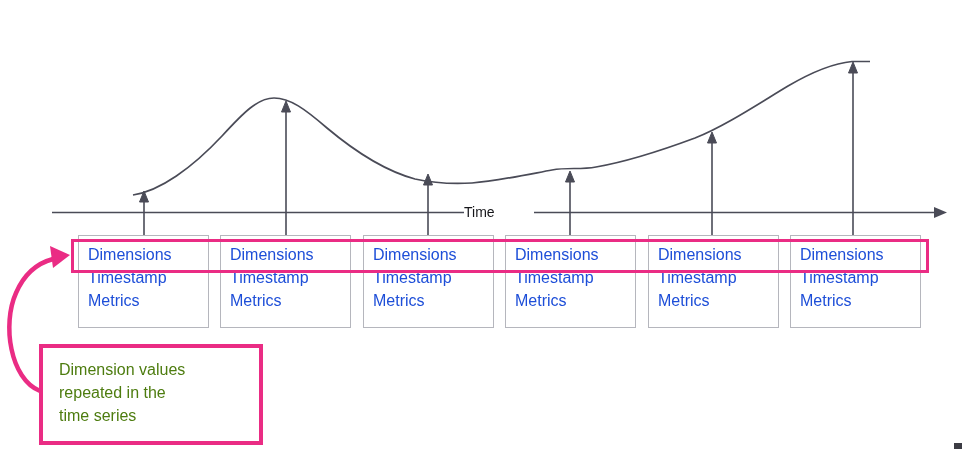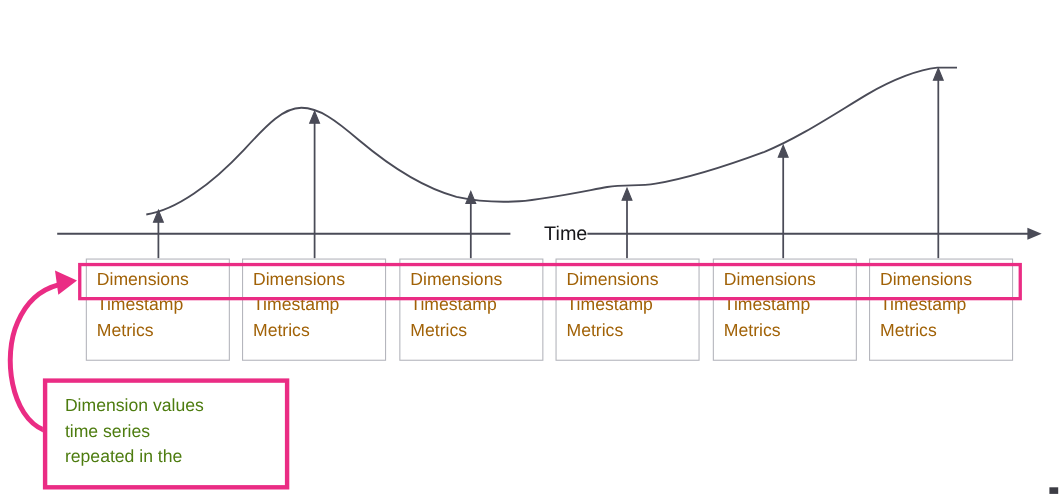--- a/index.html
+++ b/index.html
@@ -11,44 +11,44 @@
     overflow:hidden;
   }
   .layer{position:absolute;left:0;top:0;width:964px;height:450px;}
   svg{display:block;}
 
   
   .time-label{
     position:absolute;
     left:464px;top:200px;
     width:70px;
-    text-align:right;
+    text-align:left;
     background:#ffffff;
     color:#17171b;
-    font-size:18px;
+    font-size:14px;
     line-height:24px;
     z-index:3;
   }
 
   
   .data-box{
     position:absolute;
     top:235px;
     width:131px;height:93px;
     box-sizing:border-box;
     background:#ffffff;
     border:1px solid #b5b6bd;
     padding:7px 0 0 9px;
     z-index:2;
   }
   .data-box .row{
     display:block;
     font-size:16px;
     line-height:23px;
-    color:#a16207;
+    color:#1d4ed8;
     white-space:nowrap;
   }
   .box-0{left:78px;}
   .box-1{left:220px;}
   .box-2{left:363px;}
   .box-3{left:505px;}
   .box-4{left:648px;}
   .box-5{left:790px;}
 
   
@@ -178,19 +178,19 @@
   <div class="data-box box-5">
     <span class="row">Dimensions</span>
     <span class="row">Timestamp</span>
     <span class="row">Metrics</span>
   </div>
 
   <div class="highlight-band"></div>
 
   <div class="callout">
     <span class="line">Dimension values</span>
+    <span class="line">repeated in the</span>
     <span class="line">time series</span>
-    <span class="line">repeated in the</span>
   </div>
 
   <div class="edge-artifact"></div>
 
 </div>
 
 </body></html>

